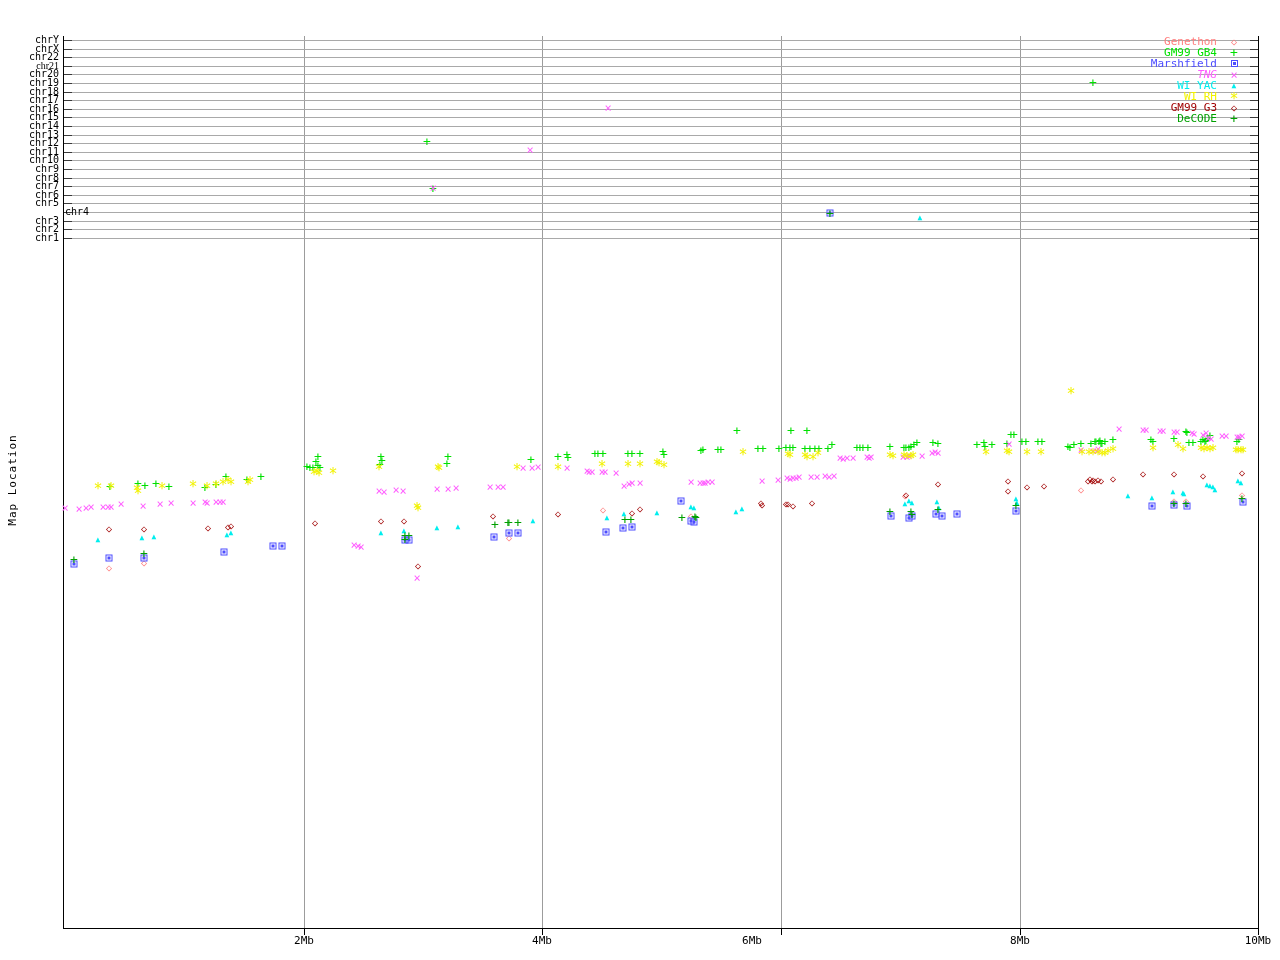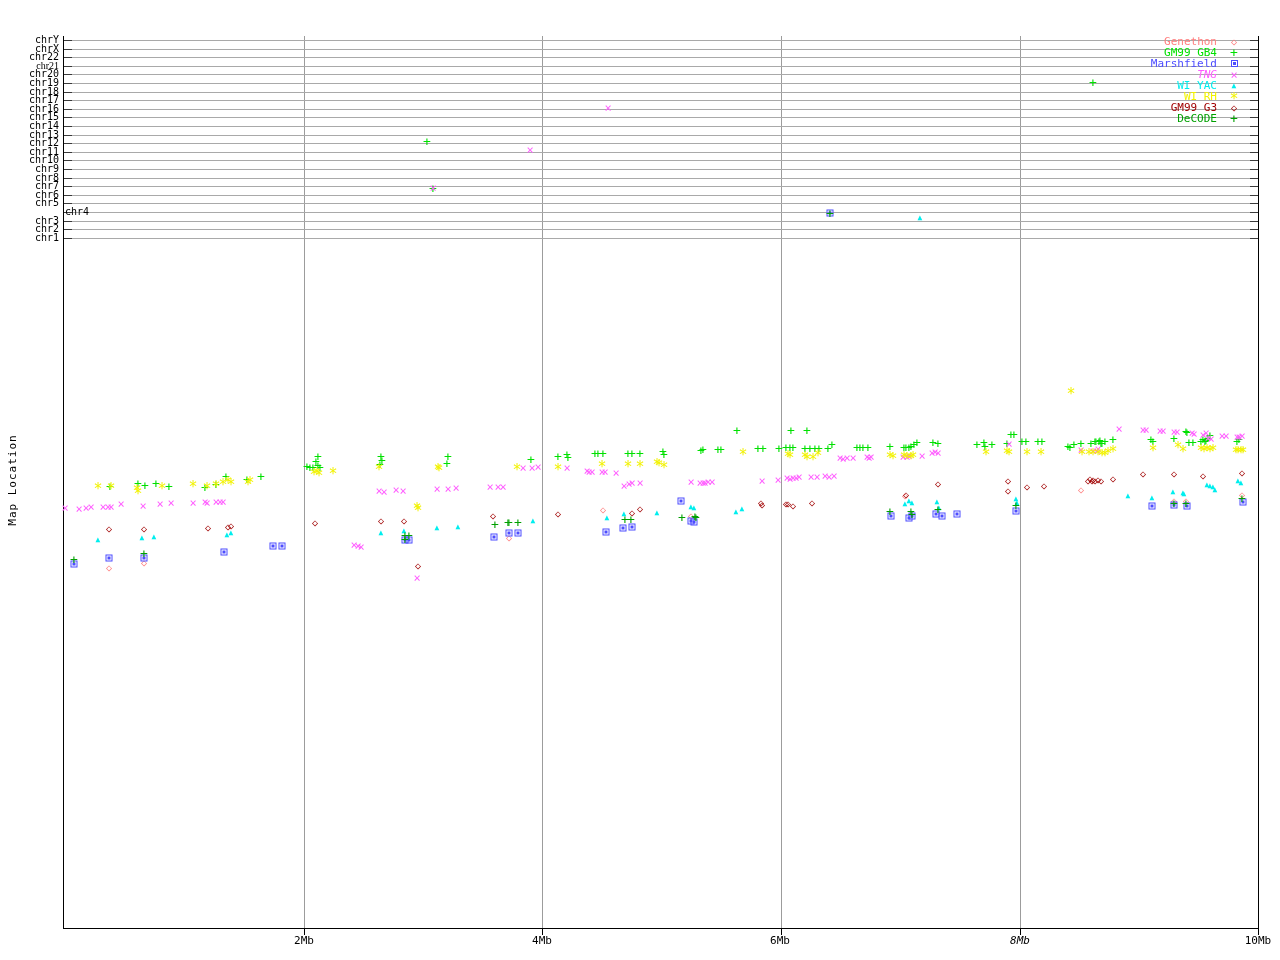--- a/index.html
+++ b/index.html
@@ -49,24 +49,24 @@
   <div class="axis" id="axis-bottom" style="left:63px;top:928px;width:1196px;height:1px;"></div>
   <div id="layers">
       <div class="vgrid" style="left: 304px; top: 36px; height: 892px;"></div>
       <div class="xtick" style="left: 304px; top: 928px;"></div>
       <div class="xticklabel" style="left: 304px;">2Mb</div>
       <div class="vgrid" style="left: 542px; top: 36px; height: 892px;"></div>
       <div class="xtick" style="left: 542px; top: 928px;"></div>
       <div class="xticklabel" style="left: 542px;">4Mb</div>
       <div class="vgrid" style="left: 781px; top: 36px; height: 892px;"></div>
       <div class="xtick" style="left: 781px; top: 928px;"></div>
-      <div class="xticklabel" style="left: 780px;">6Mb</div>
+      <div class="xticklabel" style="left: 752px;">6Mb</div>
       <div class="vgrid" style="left: 1020px; top: 36px; height: 892px;"></div>
       <div class="xtick" style="left: 1020px; top: 928px;"></div>
-      <div class="xticklabel" style="left: 1020px; font-style: italic;">8Mb</div>
+      <div class="xticklabel" style="left: 1020px;">8Mb</div>
       <div class="xtick" style="left: 1258px; top: 928px;"></div>
       <div class="xticklabel" style="left: 1258px;">10Mb</div>
       <div class="chrline" style="left: 64px; top: 40px; width: 1194px;"></div>
       <div class="chrtick" style="left: 64px; top: 40px;"></div>
       <div class="chrtick" style="left: 1250px; top: 40px;"></div>
       <div class="chrlabel" style="top: 40px;">chrY</div>
       <div class="chrline" style="left: 64px; top: 49px; width: 1194px;"></div>
       <div class="chrtick" style="left: 64px; top: 49px;"></div>
       <div class="chrtick" style="left: 1250px; top: 49px;"></div>
       <div class="chrlabel" style="top: 49px;">chrX</div>

